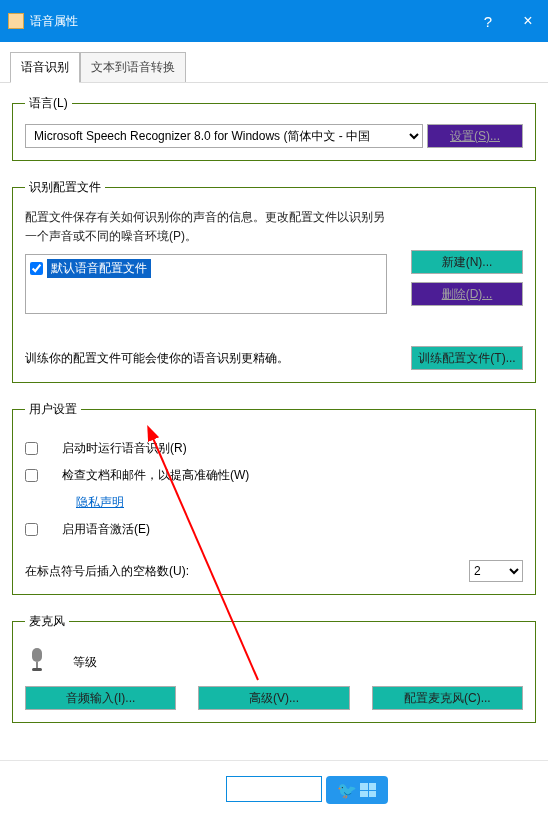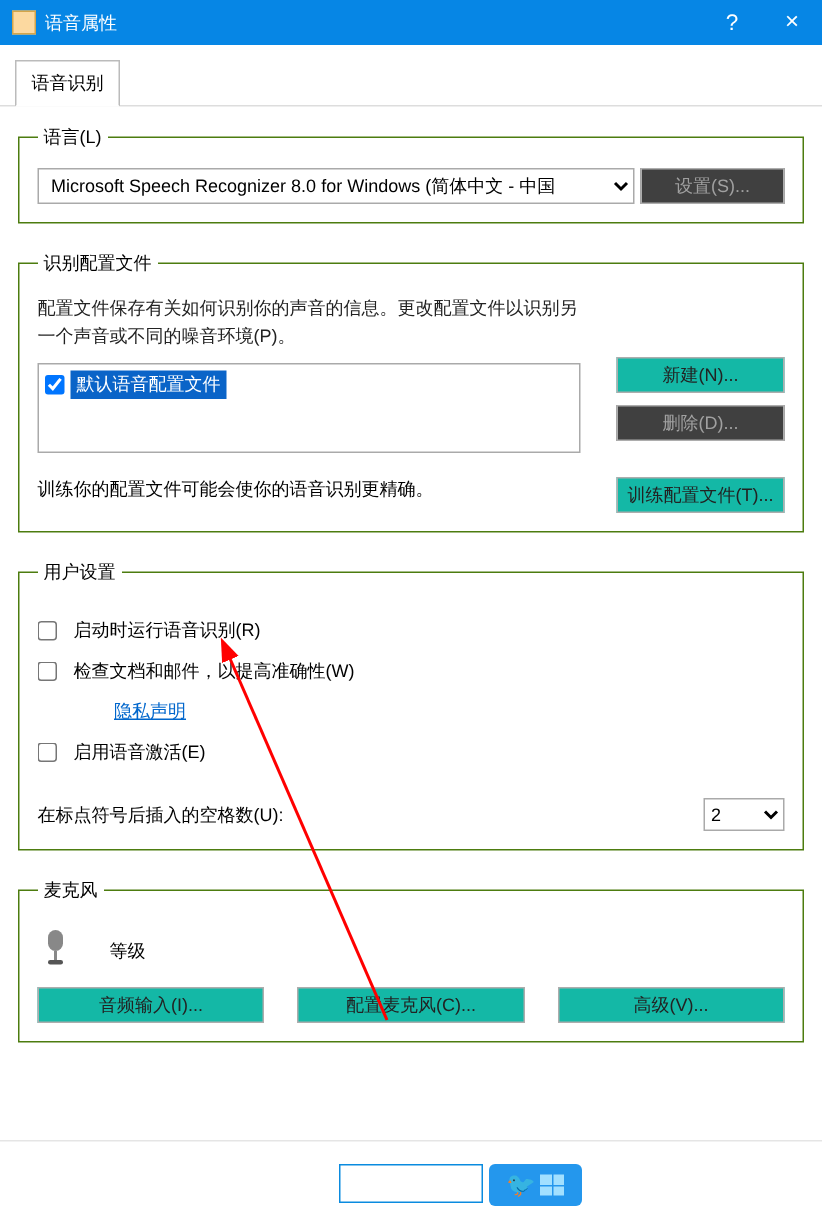--- a/index.html
+++ b/index.html
@@ -6,21 +6,21 @@
 body {
   font-family: "Microsoft YaHei", "Segoe UI", Tahoma, sans-serif;
   font-size: 12px;
   background: #fff;
   width: 548px; height: 816px;
   position: relative; overflow: hidden;
 }
 .titlebar {
   background: #0686e5;
   color: #fff;
-  height: 30px;
+  height: 42px;
   display: flex; align-items: center;
   padding: 0 0 0 8px;
 }
 .titlebar .icon { width: 16px; height: 16px; background: #fcd9a0; border: 1px solid #d4a54a; margin-right: 6px; display: inline-block; }
 .titlebar .title { flex: 1; font-size: 12px; }
 .titlebar .btn { width: 40px; height: 30px; display:flex; align-items:center; justify-content:center; color:#fff; font-size:15px; }
 .titlebar .btn.close { font-size: 16px; }
 .tabs {
   padding: 10px 10px 0 10px;
   border-bottom: 1px solid #ddd;
@@ -40,43 +40,43 @@
 .content { padding: 12px; }
 fieldset {
   border: 1px solid #4d7c0f;
   margin-bottom: 18px;
   padding: 12px;
   position: relative;
 }
 legend {
   font-size: 12px; padding: 0 4px;
 }
-.row { display: flex; align-items: flex-start; gap: 4px; }
+.row { display: flex; align-items: center; gap: 4px; }
 select.combo {
   flex: 1; height: 24px; font-size: 12px; padding: 2px 4px;
   border: 1px solid #aaa; background:#fff;
 }
 .num-combo { width: 54px; height: 22px; font-size:12px; border:1px solid #aaa; background:#fff; }
 .btn-std {
   min-width: 96px; height: 24px;
   border: 1px solid #adadad;
   background: #14b8a6;
   font-size: 12px; color: #222;
   cursor: pointer;
 }
-.btn-std.disabled { color: #a0a0a0; background:#404040; cursor:default; }
+.btn-std.disabled { color: #a0a0a0; background:#4c1d95; cursor:default;text-decoration:underline; }
 .desc { color: #222; line-height: 1.6; margin-bottom: 8px; }
 .listbox {
   border: 1px solid #aaa;
   height: 60px; padding: 4px;
-  margin-bottom: 10px;
+  margin-bottom: 26px;
 }
 .listitem { display:flex; align-items:center; gap:4px; }
 .listitem .sel { background:#0a64c8; color:#fff; padding:1px 4px; }
-.cb-row { display:flex; align-items:center; gap:11px; margin: 10px 0; }
+.cb-row { display:flex; align-items:center; gap:24px; margin: 10px 0; }
 input[type=checkbox] { width:13px; height:13px; }
 .link { color:#0066cc; text-decoration: underline; margin-left: 19px; cursor:pointer;padding-left:32px; }
 .meter-row { display:flex; align-items:center; gap:26px; padding: 6px 2px; }
 .mic-icon { width:20px; height:28px; display:flex; flex-direction:column; align-items:center; }
 .mic-icon .body { width:10px; height:14px; background:#888; border-radius:5px; }
 .mic-icon .stand { width:2px; height:6px; background:#888; }
 .mic-icon .base { width:10px; height:3px; background:#555; border-radius:2px; }
 .btn-row { display:flex; gap:22px; margin-top:4px; }
 .btn-row .btn-std { flex:1; min-width:0; }
 .side-btn-col { width:112px; display:flex; flex-direction:column; gap:8px; }
@@ -112,20 +112,21 @@
 
 <div class="titlebar">
   <span class="icon"></span>
   <span class="title">语音属性</span>
   <div class="btn">?</div>
   <div class="btn close">×</div>
 </div>
 
 <div class="tabs">
   <div class="tab active">语音识别</div>
+  <div class="tab inactive">文本到语音转换</div>
 </div>
 
 <div class="content">
 
   <fieldset>
     <legend>语言(L)</legend>
     <div class="row">
       <select class="combo">
         <option>Microsoft Speech Recognizer 8.0 for Windows (简体中文 - 中国</option>
       </select>
@@ -187,22 +188,22 @@
     <div class="meter-row">
       <div class="mic-icon">
         <div class="body"></div>
           <div class="stand"></div>
           <div class="base"></div>
       </div>
       <span>等级</span>
     </div>
     <div class="btn-row">
       <button class="btn-std">音频输入(I)...</button>
+      <button class="btn-std">高级(V)...</button>
       <button class="btn-std">配置麦克风(C)...</button>
-      <button class="btn-std">高级(V)...</button>
     </div>
   </fieldset>
 
 </div>
 
 <div class="footer">
   <button class="ok-btn"></button>
   <div class="badge">
     <span class="bird">🐦</span>
     <span class="win">

